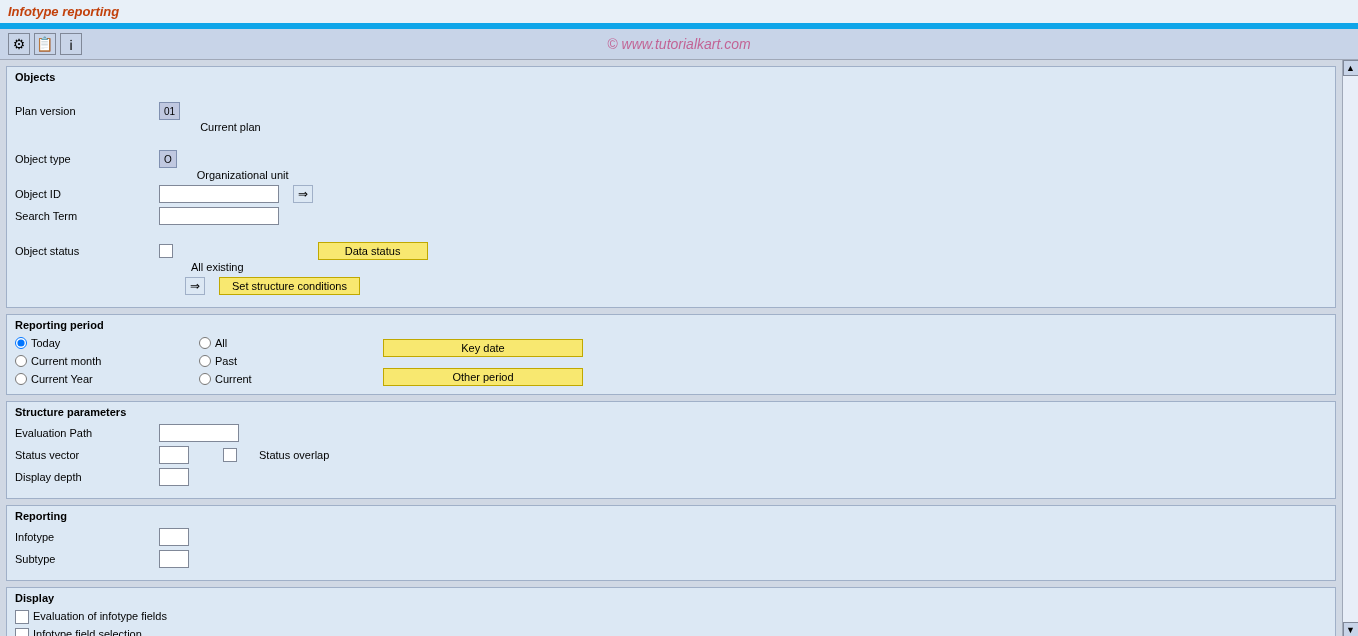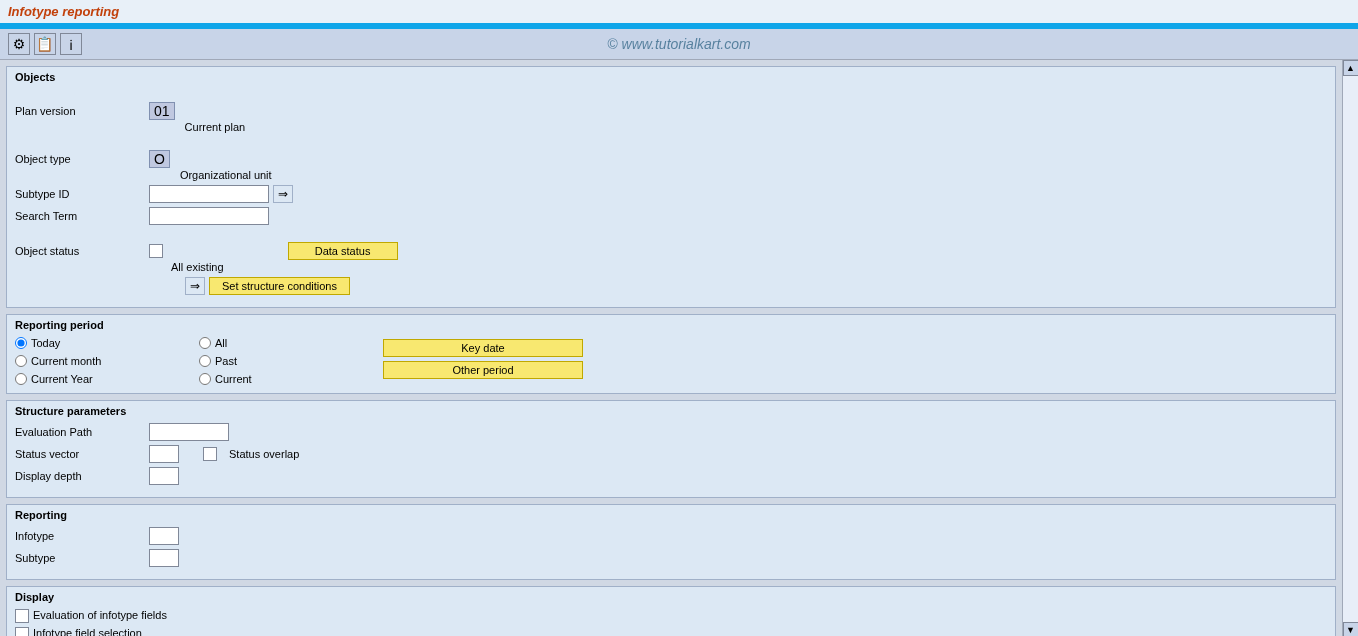--- a/index.html
+++ b/index.html
@@ -26,21 +26,21 @@
       padding: 4px 8px;
       display: flex;
       align-items: center;
       gap: 4px;
       position: relative;
     }
     .toolbar-watermark {
       position: absolute;
       left: 50%;
       transform: translateX(-50%);
-      color: #0c4a6e;
+      color: #be185d;
       font-size: 14px;
       opacity: 0.6;
       font-style: italic;
     }
     .toolbar-btn {
       width: 22px;
       height: 22px;
       background: #c8d4e8;
       border: 1px solid #808898;
       cursor: pointer;
@@ -94,21 +94,21 @@
     .section-title {
       font-weight: bold;
       font-size: 11px;
       margin-bottom: 6px;
       color: #000;
     }
     .form-row {
       display: flex;
       align-items: center;
       margin-bottom: 4px;
-      gap: 4px;
+      gap: 14px;
     }
     .form-label {
       width: 130px;
       font-size: 11px;
       color: #000;
       flex-shrink: 0;
     }
     .form-input {
       border: 1px solid #808898;
       background: #fff;
@@ -121,21 +121,21 @@
     .form-input-lg { width: 120px; }
     .form-value {
       font-size: 11px;
       color: #000;
       margin-top: 32px;
     }
     .badge-blue {
       background: #c0c8e0;
       border: 1px solid #8090b0;
       padding: 0 4px;
-      font-size: 14px;
+      font-size: 10px;
       height: 18px;
       display: inline-flex;
       align-items: center;
     }
     .btn-yellow {
       background: #f8e870;
       border: 1px solid #c0a800;
       padding: 2px 12px;
       font-size: 11px;
       cursor: pointer;
@@ -179,21 +179,21 @@
       align-items: start;
     }
     .rp-col {
       display: flex;
       flex-direction: column;
       gap: 6px;
     }
     .rp-buttons {
       display: flex;
       flex-direction: column;
-      gap: 4px;
+      gap: 11px;
     }
     .checkbox-row {
       display: flex;
       align-items: flex-start;
       gap: 4px;
       font-size: 11px;
     }
   </style>
 </head>
 <body>
@@ -223,21 +223,21 @@
         <span class="form-value" style="margin-left:6px;">Current plan</span>
       </div>
 
       <div class="form-row">
         <span class="form-label">Object type</span>
         <span class="badge-blue">O</span>
         <span class="form-value" style="margin-left:6px;">Organizational unit</span>
       </div>
 
       <div class="form-row">
-        <span class="form-label">Subtype ID</span>
+        <span class="form-label">Object ID</span>
         <input type="text" class="form-input form-input-lg" style="">
         <button class="btn-arrow">⇒</button>
       </div>
 
       <div class="form-row">
         <span class="form-label">Search Term</span>
         <input type="text" class="form-input form-input-lg" style="">
       </div>
 
       <div class="form-row">

